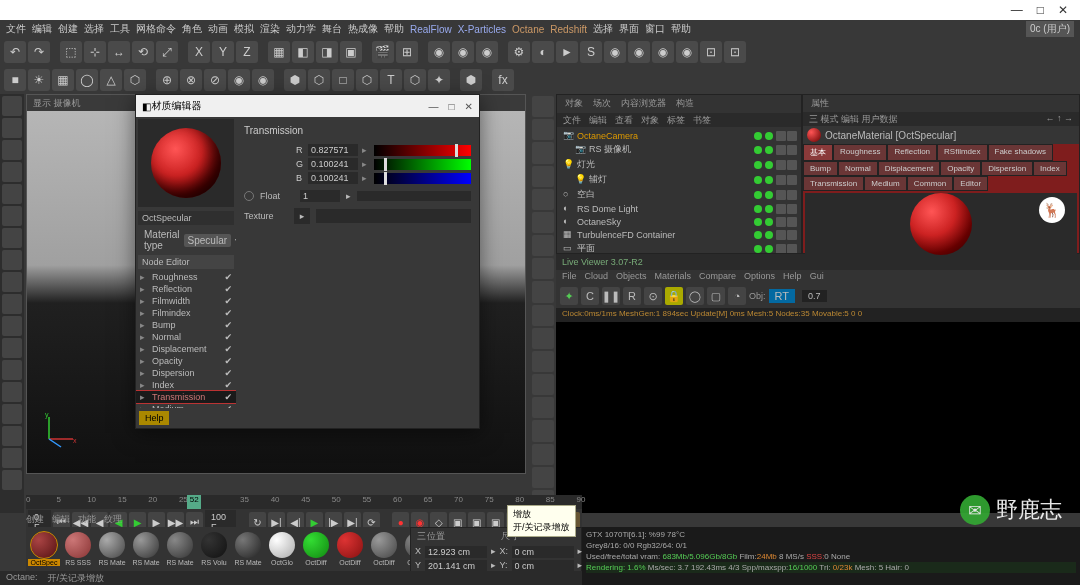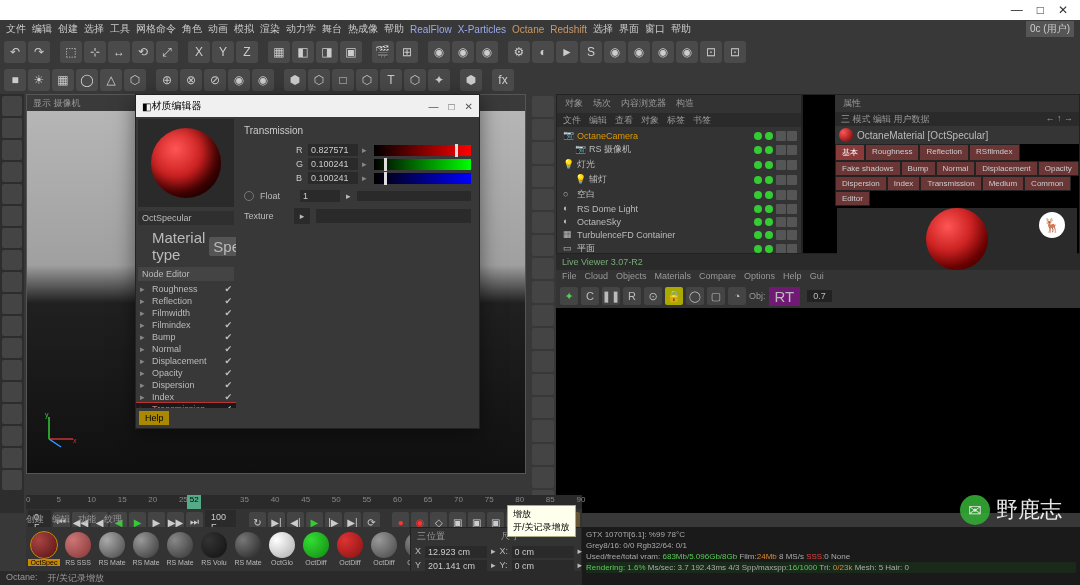--- a/index.html
+++ b/index.html
@@ -23,21 +23,21 @@
 .axisgizmo { position:absolute; left:12px; bottom:24px; width:40px; height:40px; z-index:2; }
 .vpfooter { position:absolute; left:0; right:0; bottom:0; height:14px; background:#3a3a3a; display:flex; justify-content:space-between; padding:0 6px; font-size:9px; z-index:2; }
 .meditor { position:absolute; left:135px; top:94px; width:345px; height:335px; background:#383838; border:1px solid #222; z-index:50; box-shadow:0 4px 20px rgba(0,0,0,.5); }
 .meditor .mehdr { height:22px; background:#f0f0f0; display:flex; align-items:center; padding:0 6px; color:#000; font-size:10px; }
 .meditor .mehdr .wctl { margin-left:auto; display:flex; gap:10px; color:#555; }
 .meditor .mebody { display:flex; height:calc(100% - 22px); }
 .mside { width:100px; background:#383838; display:flex; flex-direction:column; }
 .mpreview { height:88px; display:flex; align-items:center; justify-content:center; background:#2a2a2a; margin:2px; }
 .mpreview .sphere { width:70px; height:70px; border-radius:50%; background:radial-gradient(circle at 35% 30%,#f55 0%,#c22 40%,#600 70%,#200 100%); box-shadow:inset -8px -8px 15px rgba(0,0,0,.6); position:relative; }
 .mname { background:#2f2f2f; padding:2px 4px; font-size:9px; color:#bbb; margin:2px; }
-.mtype { display:flex; gap:4px; padding:2px 12px; font-size:15px; align-items:center; }
+.mtype { display:flex; gap:4px; padding:2px 4px; font-size:10px; align-items:center; }
 .mtype .sel { background:#555; padding:1px 4px; border-radius:2px; flex:1; }
 .nodebtn { padding:2px 4px; margin:2px; background:#444; font-size:9px; color:#bbb; text-align:left; }
 .chanlist { flex:1; overflow:hidden; }
 .chanrow { display:flex; align-items:center; gap:4px; padding:1px 4px; font-size:9px; color:#bbb; }
 .chanrow .arr { width:8px; color:#888; }
 .chanrow .chk { width:10px; text-align:right; color:#bbb; }
 .chanrow.sel { background:#1a1a1a; outline:1px solid #b33; color:#c77; }
 .helpbtn { background:#a80; color:#000; padding:2px 6px; margin:3px; font-size:9px; width:30px; text-align:center; }
 .mmain { flex:1; background:#383838; padding:8px; }
 .mmain .secttl { font-size:10px; color:#ccc; margin-bottom:8px; }
@@ -63,21 +63,21 @@
 .objhdr { height:14px; background:#2a2a2a; display:flex; gap:8px; padding:1px 6px; font-size:9px; color:#999; }
 .objtree { flex:1; overflow:hidden; padding:2px; font-size:9px; }
 .orow { display:flex; align-items:center; gap:3px; padding:1px 2px; }
 .orow .oi { width:11px; height:11px; display:inline-block; }
 .orow .name { flex:1; }
 .orow .name.oro { color:#d90; }
 .orow .tags { display:flex; gap:1px; }
 .orow .tg { width:10px; height:10px; background:#555; border-radius:1px; }
 .orow .dot { width:8px;height:8px;border-radius:50%; }
 .orow .dot.g{background:#3c3;}
-.attrmgr { flex:1; background:#000000; border:1px solid #222; display:flex; flex-direction:column;padding-left:32px; }
+.attrmgr { flex:1; background:#7f1d1d; border:1px solid #222; display:flex; flex-direction:column; }
 .attrhdr { height:14px; background:#2a2a2a; padding:1px 6px; font-size:9px; color:#999; display:flex; gap:8px; }
 .atitle { display:flex; align-items:center; gap:4px; padding:2px 4px; background:#353535; }
 .atitle .asph { width:14px;height:14px;border-radius:50%;background:radial-gradient(circle at 30% 30%,#f55,#600); }
 .atabs { display:flex; flex-wrap:wrap; }
 .atab { padding:2px 6px; font-size:8px; background:#6a3636; color:#ccc; border:1px solid #222; }
 .atab.act { background:#8a3a3a; color:#fff; }
 .apreview { height:78px; display:flex; align-items:center; justify-content:center; background:#2a2a2a; margin:2px; position:relative; }
 .apreview .sphere { width:62px; height:62px; border-radius:50%; background:radial-gradient(circle at 35% 30%,#f55 0%,#c22 40%,#600 70%,#200 100%); }
 .apreview .mask { position:absolute; right:12px; top:4px; width:26px; height:26px; border-radius:50%; background:#fff; display:flex; align-items:center; justify-content:center; font-size:14px; }
 .aprops { padding:3px 6px; font-size:9px; }
@@ -447,23 +447,24 @@
       <span class="lvi grn">✦</span>
       <span class="lvi">C</span>
       <span class="lvi">❚❚</span>
       <span class="lvi">R</span>
       <span class="lvi">⊙</span>
       <span class="lvi ylw">🔒</span>
       <span class="lvi">◯</span>
       <span class="lvi">▢</span>
       <span class="lvi">◔</span>
       <span style="font-size:9px;color:#999">Obj:</span>
-      <span style="background:#701a75;padding:1px 6px;font-size:15px">RT</span>
+      <span style="background:#0369a1;padding:1px 6px;font-size:11px">RT</span>
       <span style="background:#222;padding:1px 6px;font-size:9px;margin-left:4px">0.7</span>
     </div>
+    <div class="lvstat">Clock:0ms/1ms  MeshGen:1 894sec Update[M] 0ms  Mesh:5 Nodes:35 Movable:5  0 0</div>
     <div class="lvview"></div>
   </div>
 </div>
 
 <div class="meditor">
   <div class="mehdr">
     <span>◧ </span>
     <span>材质编辑器</span>
     <div class="wctl">
       <span>—</span>

